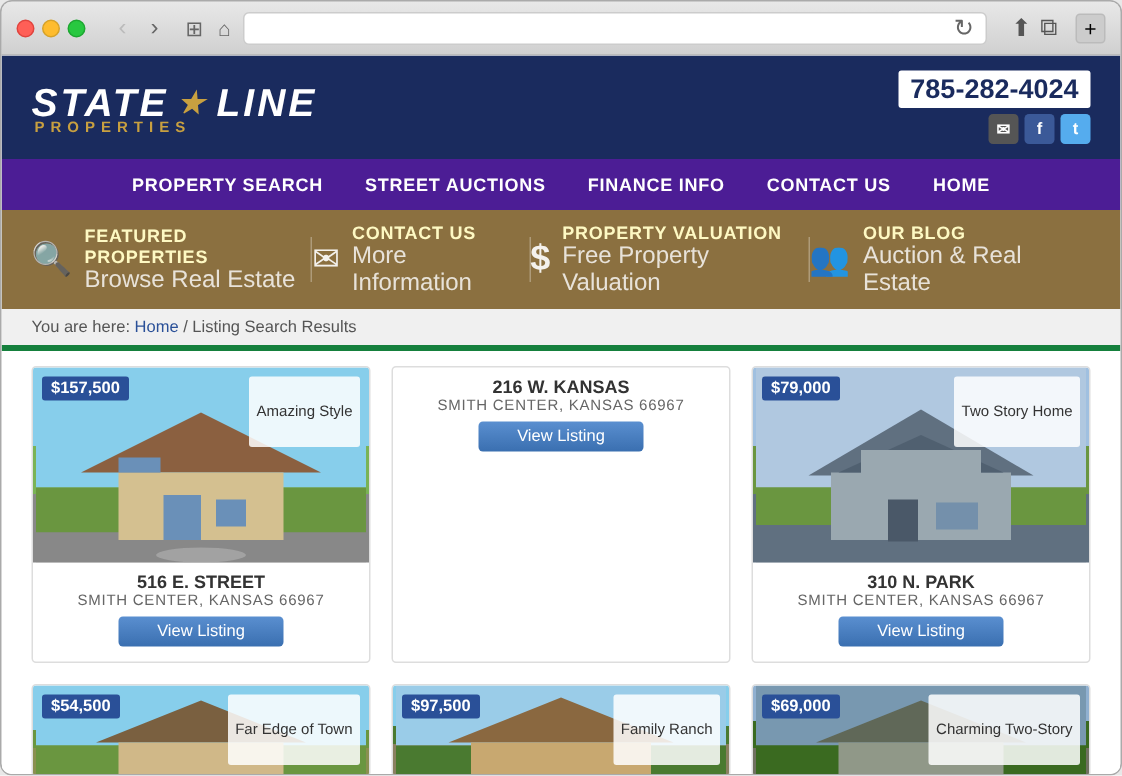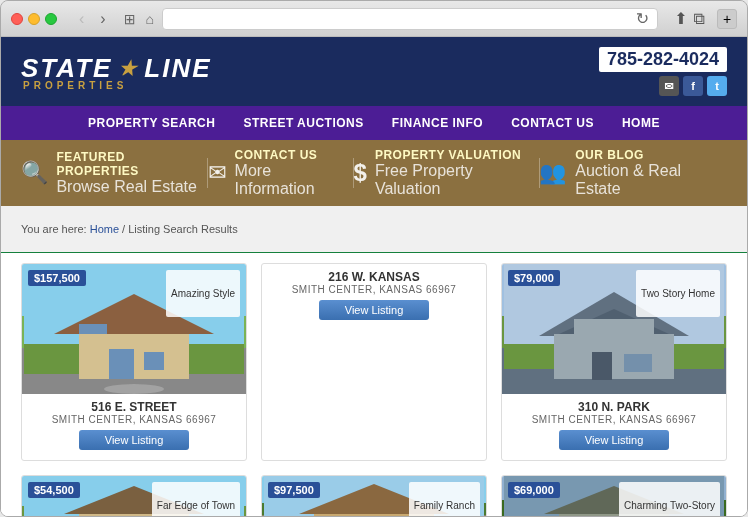--- a/index.html
+++ b/index.html
@@ -48,21 +48,21 @@
     
     .feature-bar { background: #8b7040; padding: 8px 20px; display: flex; justify-content: space-around; align-items: center; }
     .feature-item { display: flex; align-items: center; gap: 8px; }
     .feature-icon { font-size: 22px; color: white; opacity: 0.9; }
     .feature-text { }
     .feature-title { color: #fef9c3; font-size: 12px; font-weight: bold; letter-spacing: 0.5px; }
     .feature-sub { color: rgba(255,255,255,0.8); font-size: 16px; }
     .feature-divider { width: 1px; height: 30px; background: rgba(255,255,255,0.3); }
 
     
-    .breadcrumb { background: #f0f0f0; border-bottom: 1px solid #15803d; padding: 17px 20px; font-size: 11px; color: #555; }
+    .breadcrumb { background: #f0f0f0; border-bottom: 4px solid #15803d; padding: 6px 20px; font-size: 11px; color: #555; }
     .breadcrumb a { color: #2a5098; text-decoration: none; }
 
     
     .listings-area { background: white; padding: 10px 20px; }
     .listings-grid { display: grid; grid-template-columns: repeat(3, 1fr); gap: 14px; }
     .listing-card { border: 1px solid #ddd; border-radius: 3px; overflow: hidden; }
     .listing-img { position: relative; height: 130px; background: #888; overflow: hidden; }
     .listing-price { position: absolute; top: 6px; left: 6px; background: #2a5098; color: white; font-size: 11px; font-weight: bold; padding: 2px 6px; border-radius: 2px; }
     .listing-style { position: absolute; top: 6px; right: 6px; background: rgba(255,255,255,0.85); color: #333; font-size: 10px; padding: 18px 5px; border-radius: 2px; }
     .listing-info { padding: 6px; text-align: center; }

